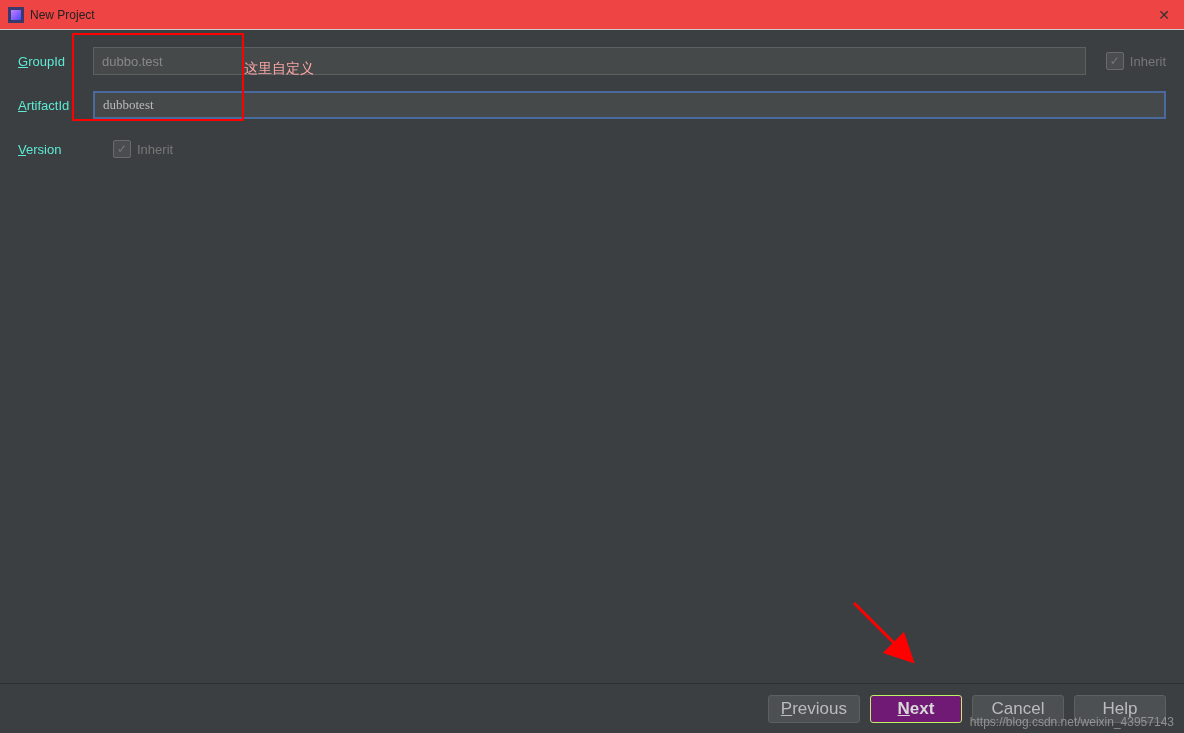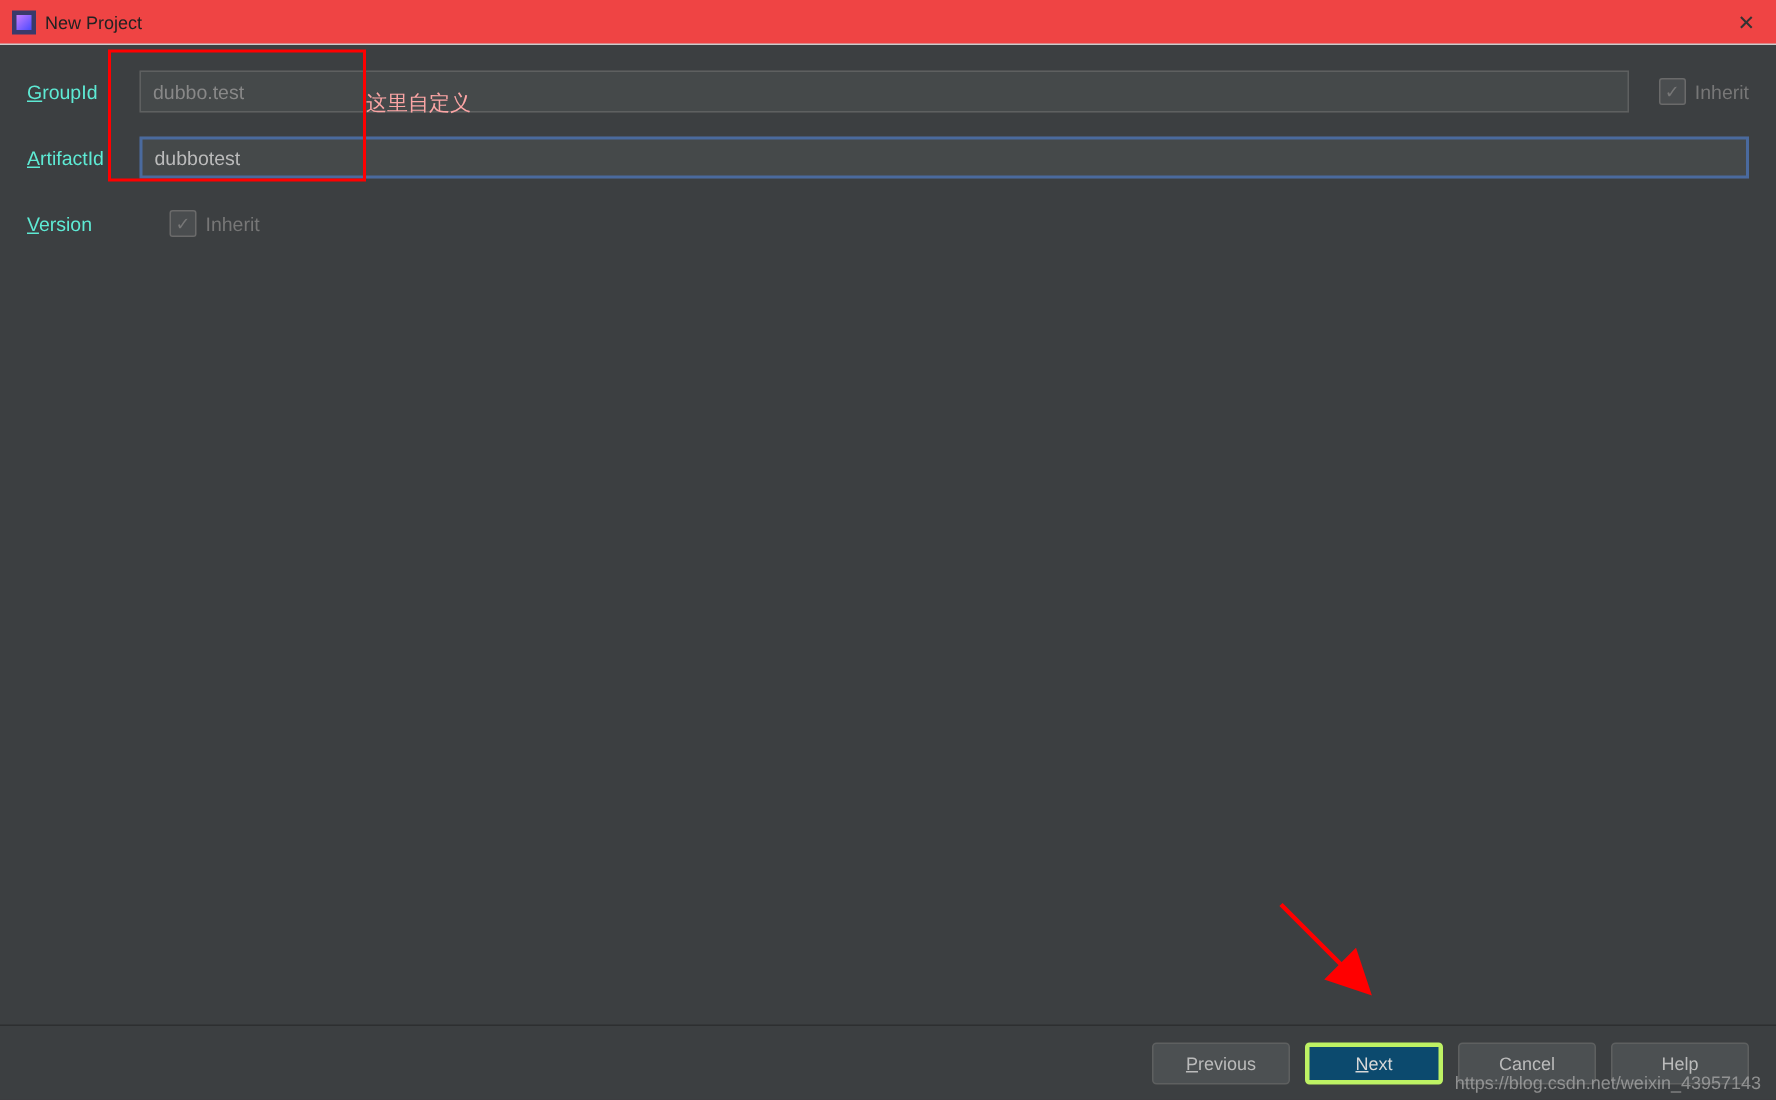--- a/index.html
+++ b/index.html
@@ -90,20 +90,21 @@
       outline: none;
     }
     .form-input.disabled {
       background: #45494a;
       color: #888;
     }
     .form-input.focused {
       border: 2px solid #4a6a9e;
       background: #45494a;
       color: #bbbbbb;
+      font-family: Liberation Serif, serif;
     }
     .inherit-wrap {
       display: flex;
       align-items: center;
       margin-left: 20px;
       gap: 6px;
     }
     .checkbox {
       width: 18px;
       height: 18px;
@@ -159,32 +160,32 @@
       align-items: center;
       padding: 0 18px;
       gap: 10px;
     }
     .btn {
       height: 28px;
       min-width: 92px;
       background: #4c5052;
       border: 1px solid #5e6060;
       color: #bbbbbb;
-      font-size: 12px;
+      font-size: 17px;
       cursor: pointer;
       padding: 0 12px;
       border-radius: 3px;
     }
     .btn .underline {
       text-decoration: underline;
     }
     .btn.primary {
-      background: #0c4a6e;
-      border: 3px solid #bef264;
-      font-weight: 400;
+      background: #701a75;
+      border: 1px solid #bef264;
+      font-weight: 700;
       color: #d8d8d8;
     }
     .watermark {
       position: absolute;
       bottom: 4px;
       right: 10px;
       color: #aaa;
       font-size: 12px;
       opacity: 0.75;
       pointer-events: none;

